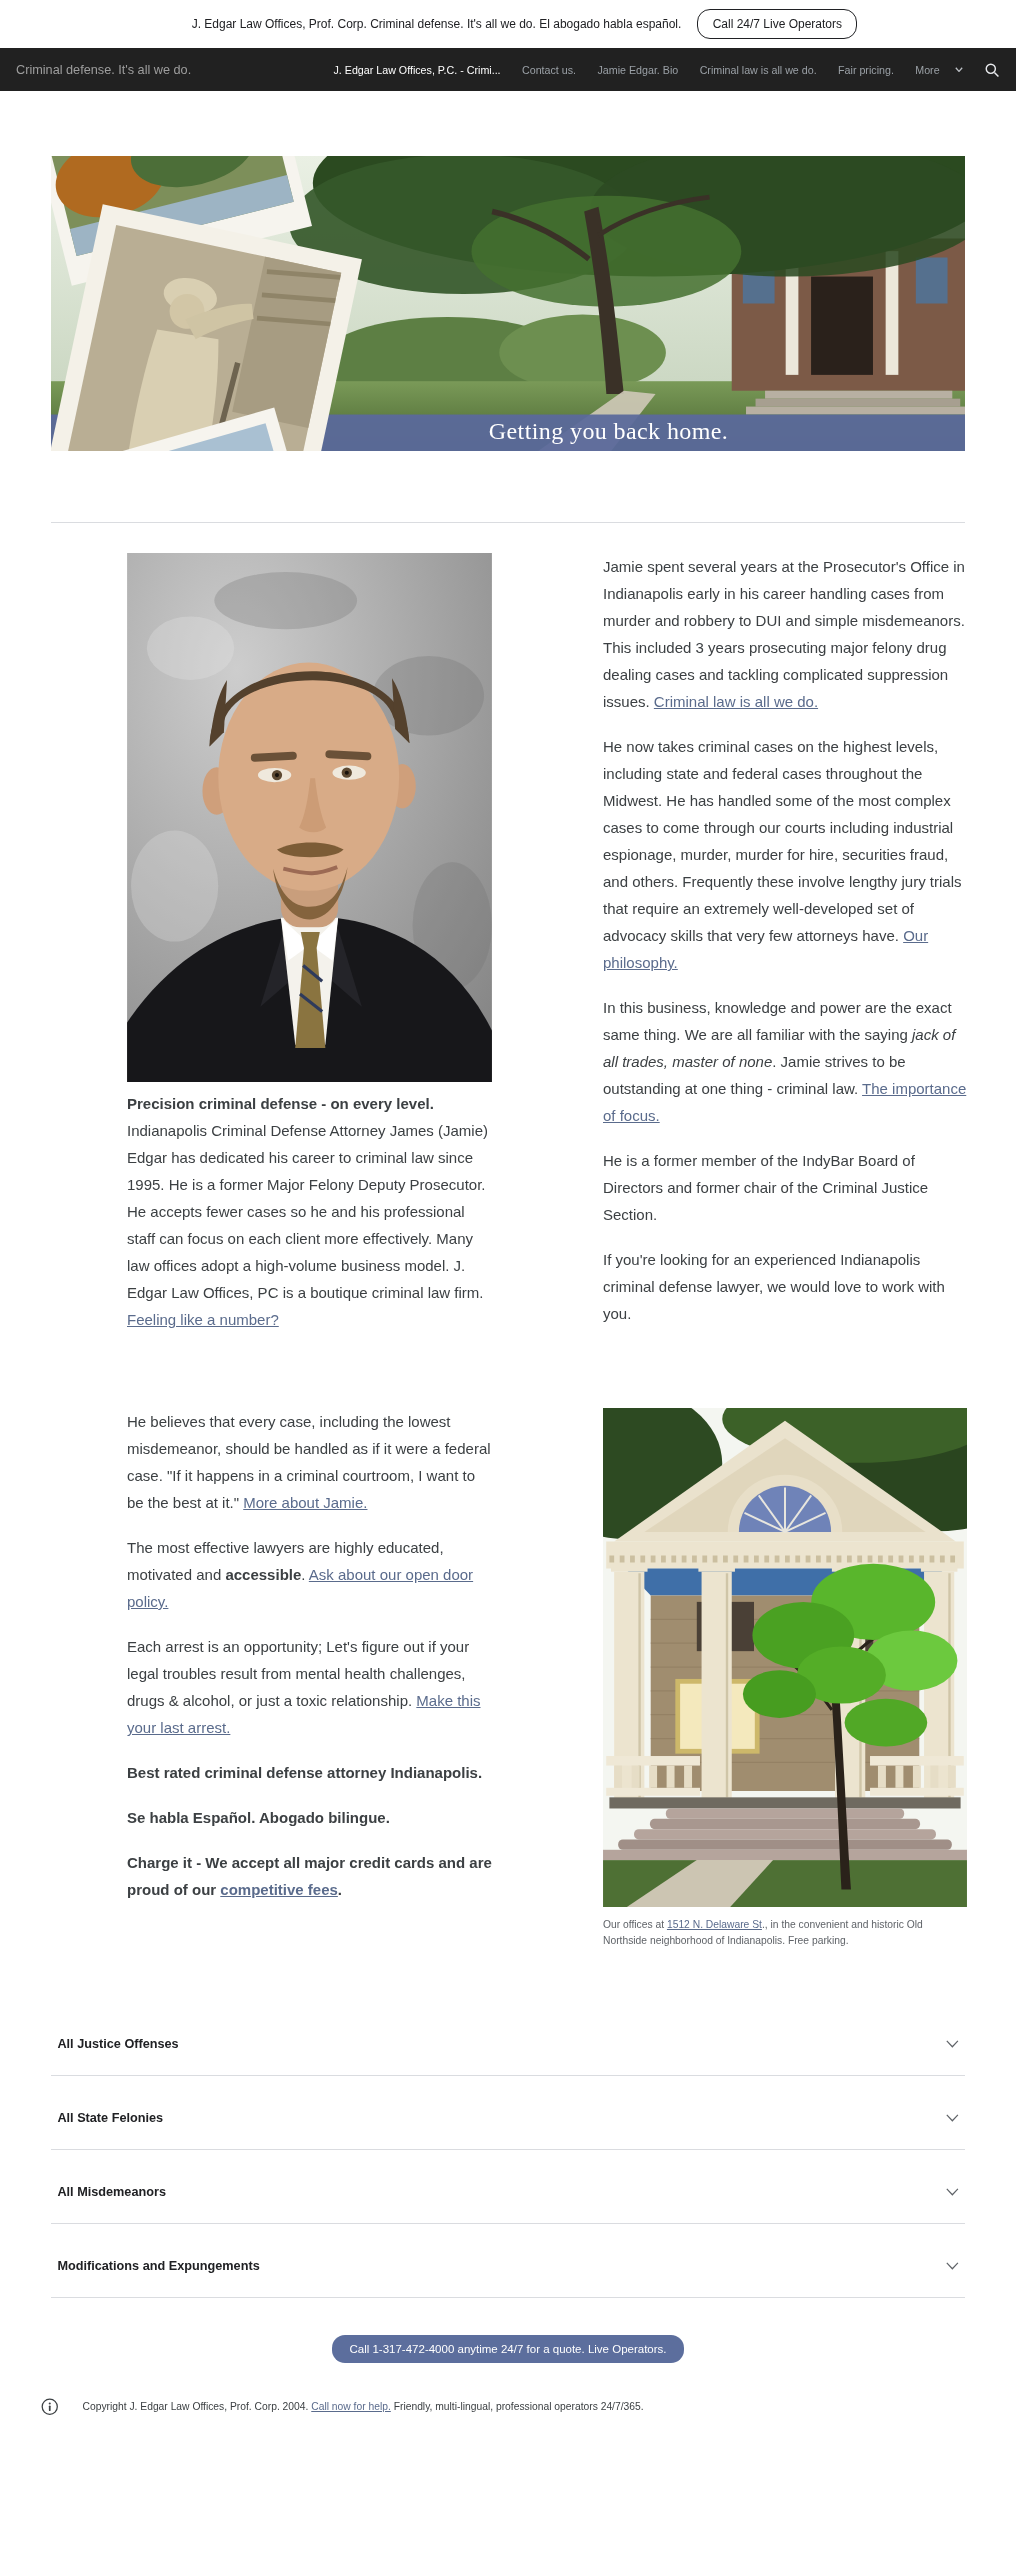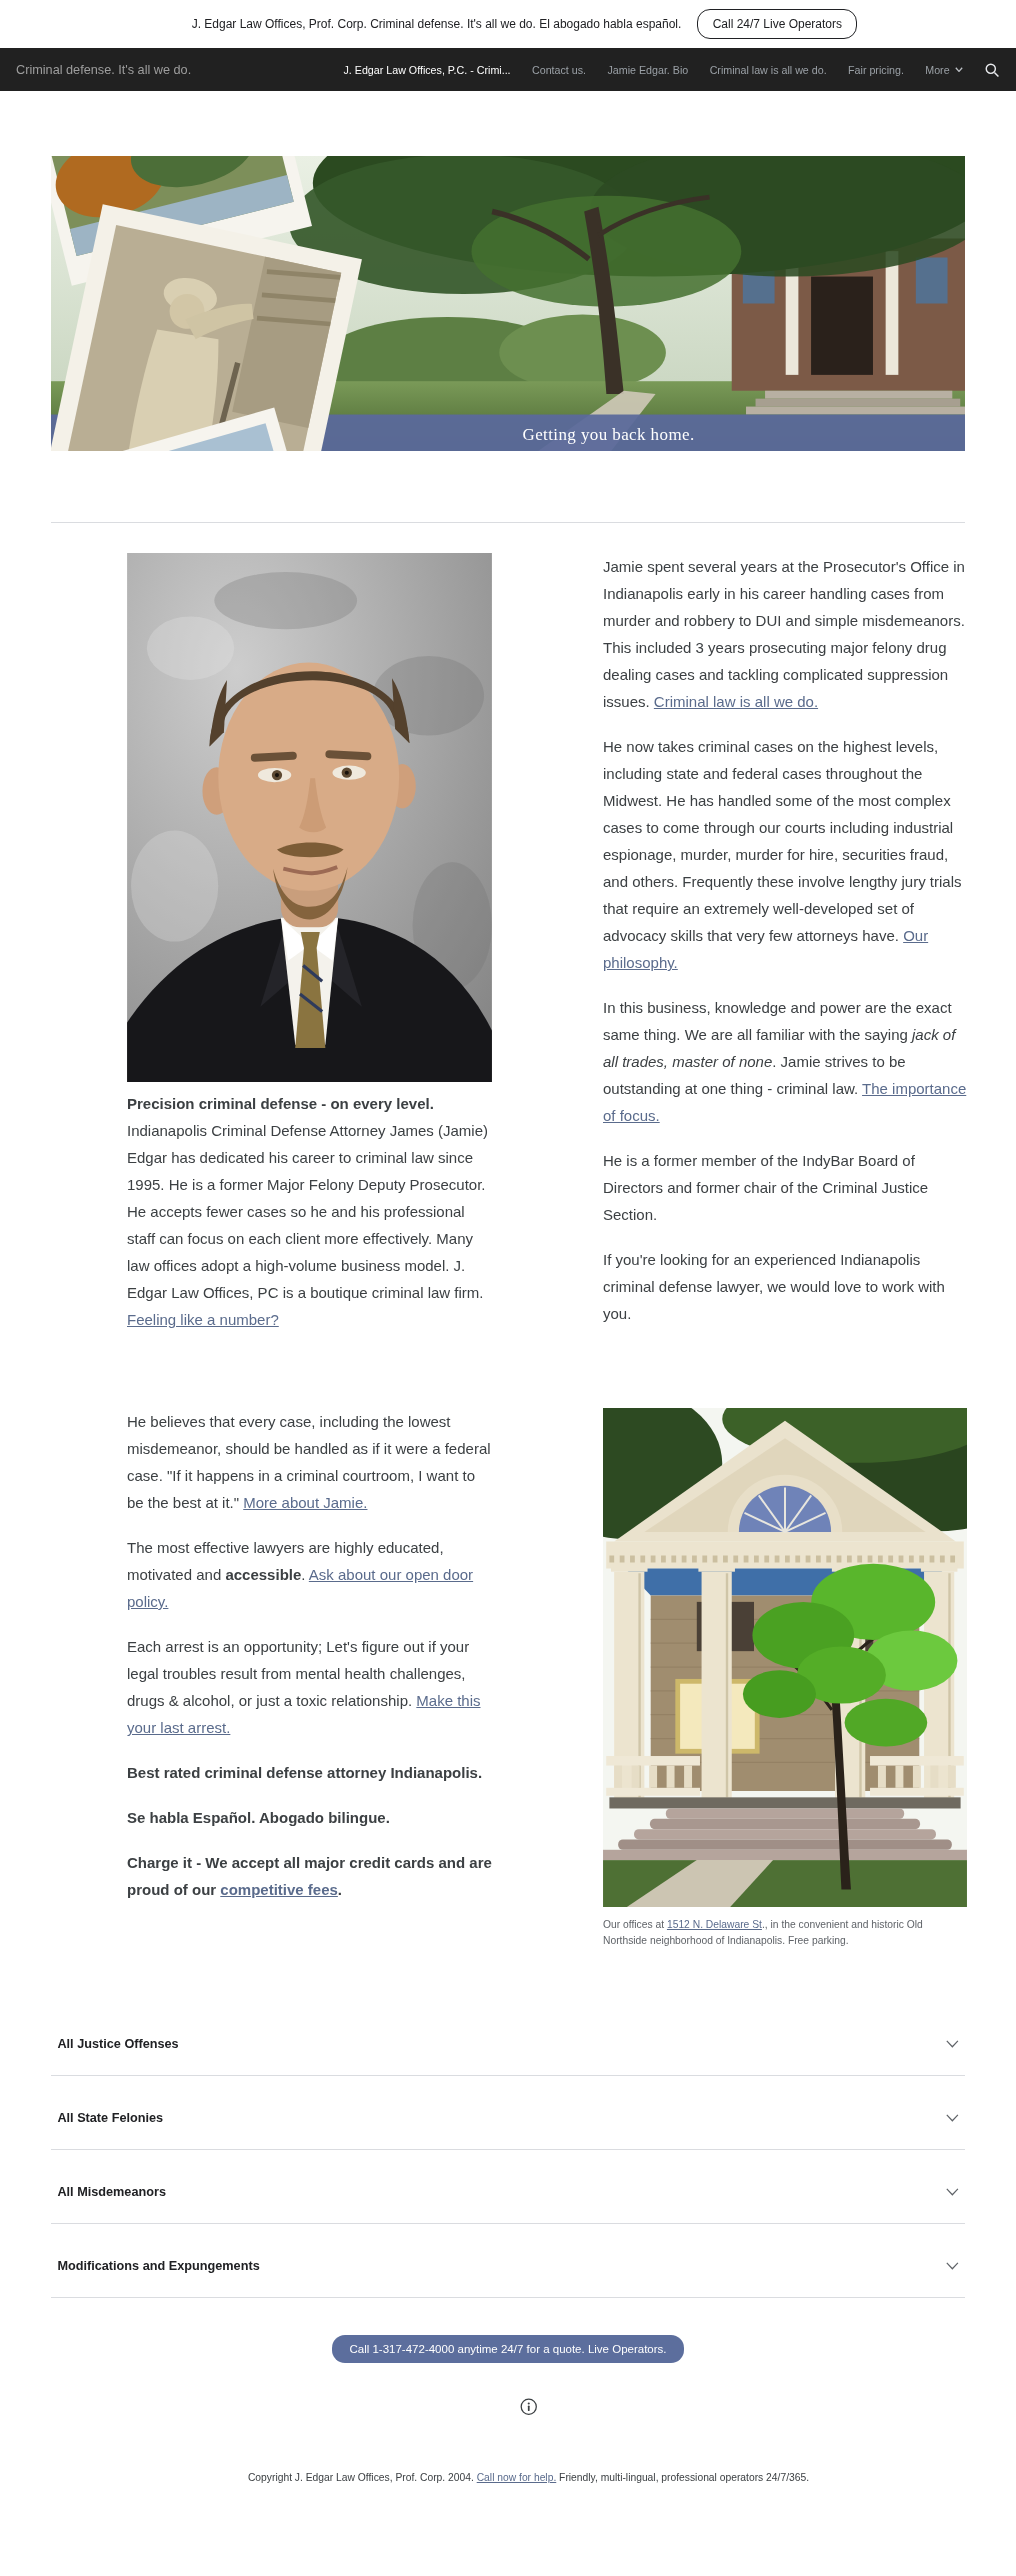--- a/index.html
+++ b/index.html
@@ -11,30 +11,30 @@
   .topbar-text{font-size:12px; color:#202124;}
   .topbar-btn{background:#fff; color:#202124; border:1.2px solid #202124; border-radius:13px;
     padding:7.1px 14.3px; font-size:12px; font-family:"Liberation Sans",sans-serif; cursor:pointer;}
 
   
   .navbar{height:43px; background:#212121; display:flex; align-items:center; padding:0 16px; box-sizing:border-box;}
   .nav-title{font-size:12.7px; color:#9e9e9e; cursor:pointer; white-space:nowrap;}
   .nav-items{margin-left:auto; display:flex; align-items:center; gap:21.4px;}
   .nav-item{font-size:10.7px; color:#9aa0a6; cursor:pointer; white-space:nowrap;}
   .nav-item.active{color:#ffffff;}
-  .nav-more{display:flex; align-items:center; gap:5px;}
+  .nav-more{display:flex; align-items:center; gap:15px;}
   .icon{display:inline-flex; align-items:center;}
 
   
   .content{width:914px; margin:0 auto;}
   .hero-wrap{padding-top:65px;}
   .hero{position:relative; width:914px; height:295px; overflow:hidden;}
   .hero svg{display:block; width:914px; height:295px;}
   .hero-caption{position:absolute; left:22%; right:0; bottom:5.6px; text-align:center;
-    font-family:"Liberation Serif", serif; font-size:17px; color:#ffffff; letter-spacing:0.4px;}
+    font-family:"Liberation Serif", serif; font-size:24px; color:#ffffff; letter-spacing:0.4px;}
 
   .divider{border:none; border-top:0.8px solid #dadce0; margin:71px 0 0 0;}
 
   .row{display:grid; grid-template-columns:365px 364px; column-gap:111px; padding-left:76px; box-sizing:border-box;}
   .row1{margin-top:30px;}
   .row2{margin-top:60px;}
   .photo-frame{line-height:0;}
   .body-text{font-size:15px; line-height:27px; color:#3c4043;}
   .body-text p{margin:0 0 18px 0;}
   .body-text a{color:#5a6b8c; text-decoration:underline; cursor:pointer;}
@@ -48,21 +48,21 @@
   .acc-item{display:flex; align-items:center; justify-content:space-between;
     padding:35px 6.4px 24px 6.4px; border-bottom:0.8px solid #dadce0; cursor:pointer;}
   .acc-label{font-size:12.7px; font-weight:700; color:#202124;}
 
   
   .cta-wrap{text-align:center; margin-top:37px;}
   .cta{background:#5c6e9d; color:#fff; border:none; border-radius:13px; padding:8px 17.5px;
     font-size:11.5px; font-family:"Liberation Sans",sans-serif; cursor:pointer;}
 
   
-  .footer{display:flex; align-items:center; gap:57px; padding:35px 0 24px 41px;flex-direction:column;}
+  .footer{display:flex; align-items:center; gap:24px; padding:35px 0 24px 41px;}
   .footer-text{font-size:10.3px; color:#3c4043; margin:0;}
   .footer-text a{color:#5a6b8c; text-decoration:underline; cursor:pointer;}
   .info-btn{width:17.5px; height:17.5px; cursor:pointer; flex:none;}
 </style>
 </head>
 <body>
 
 <div class="page">
 
   <header class="topbar">

